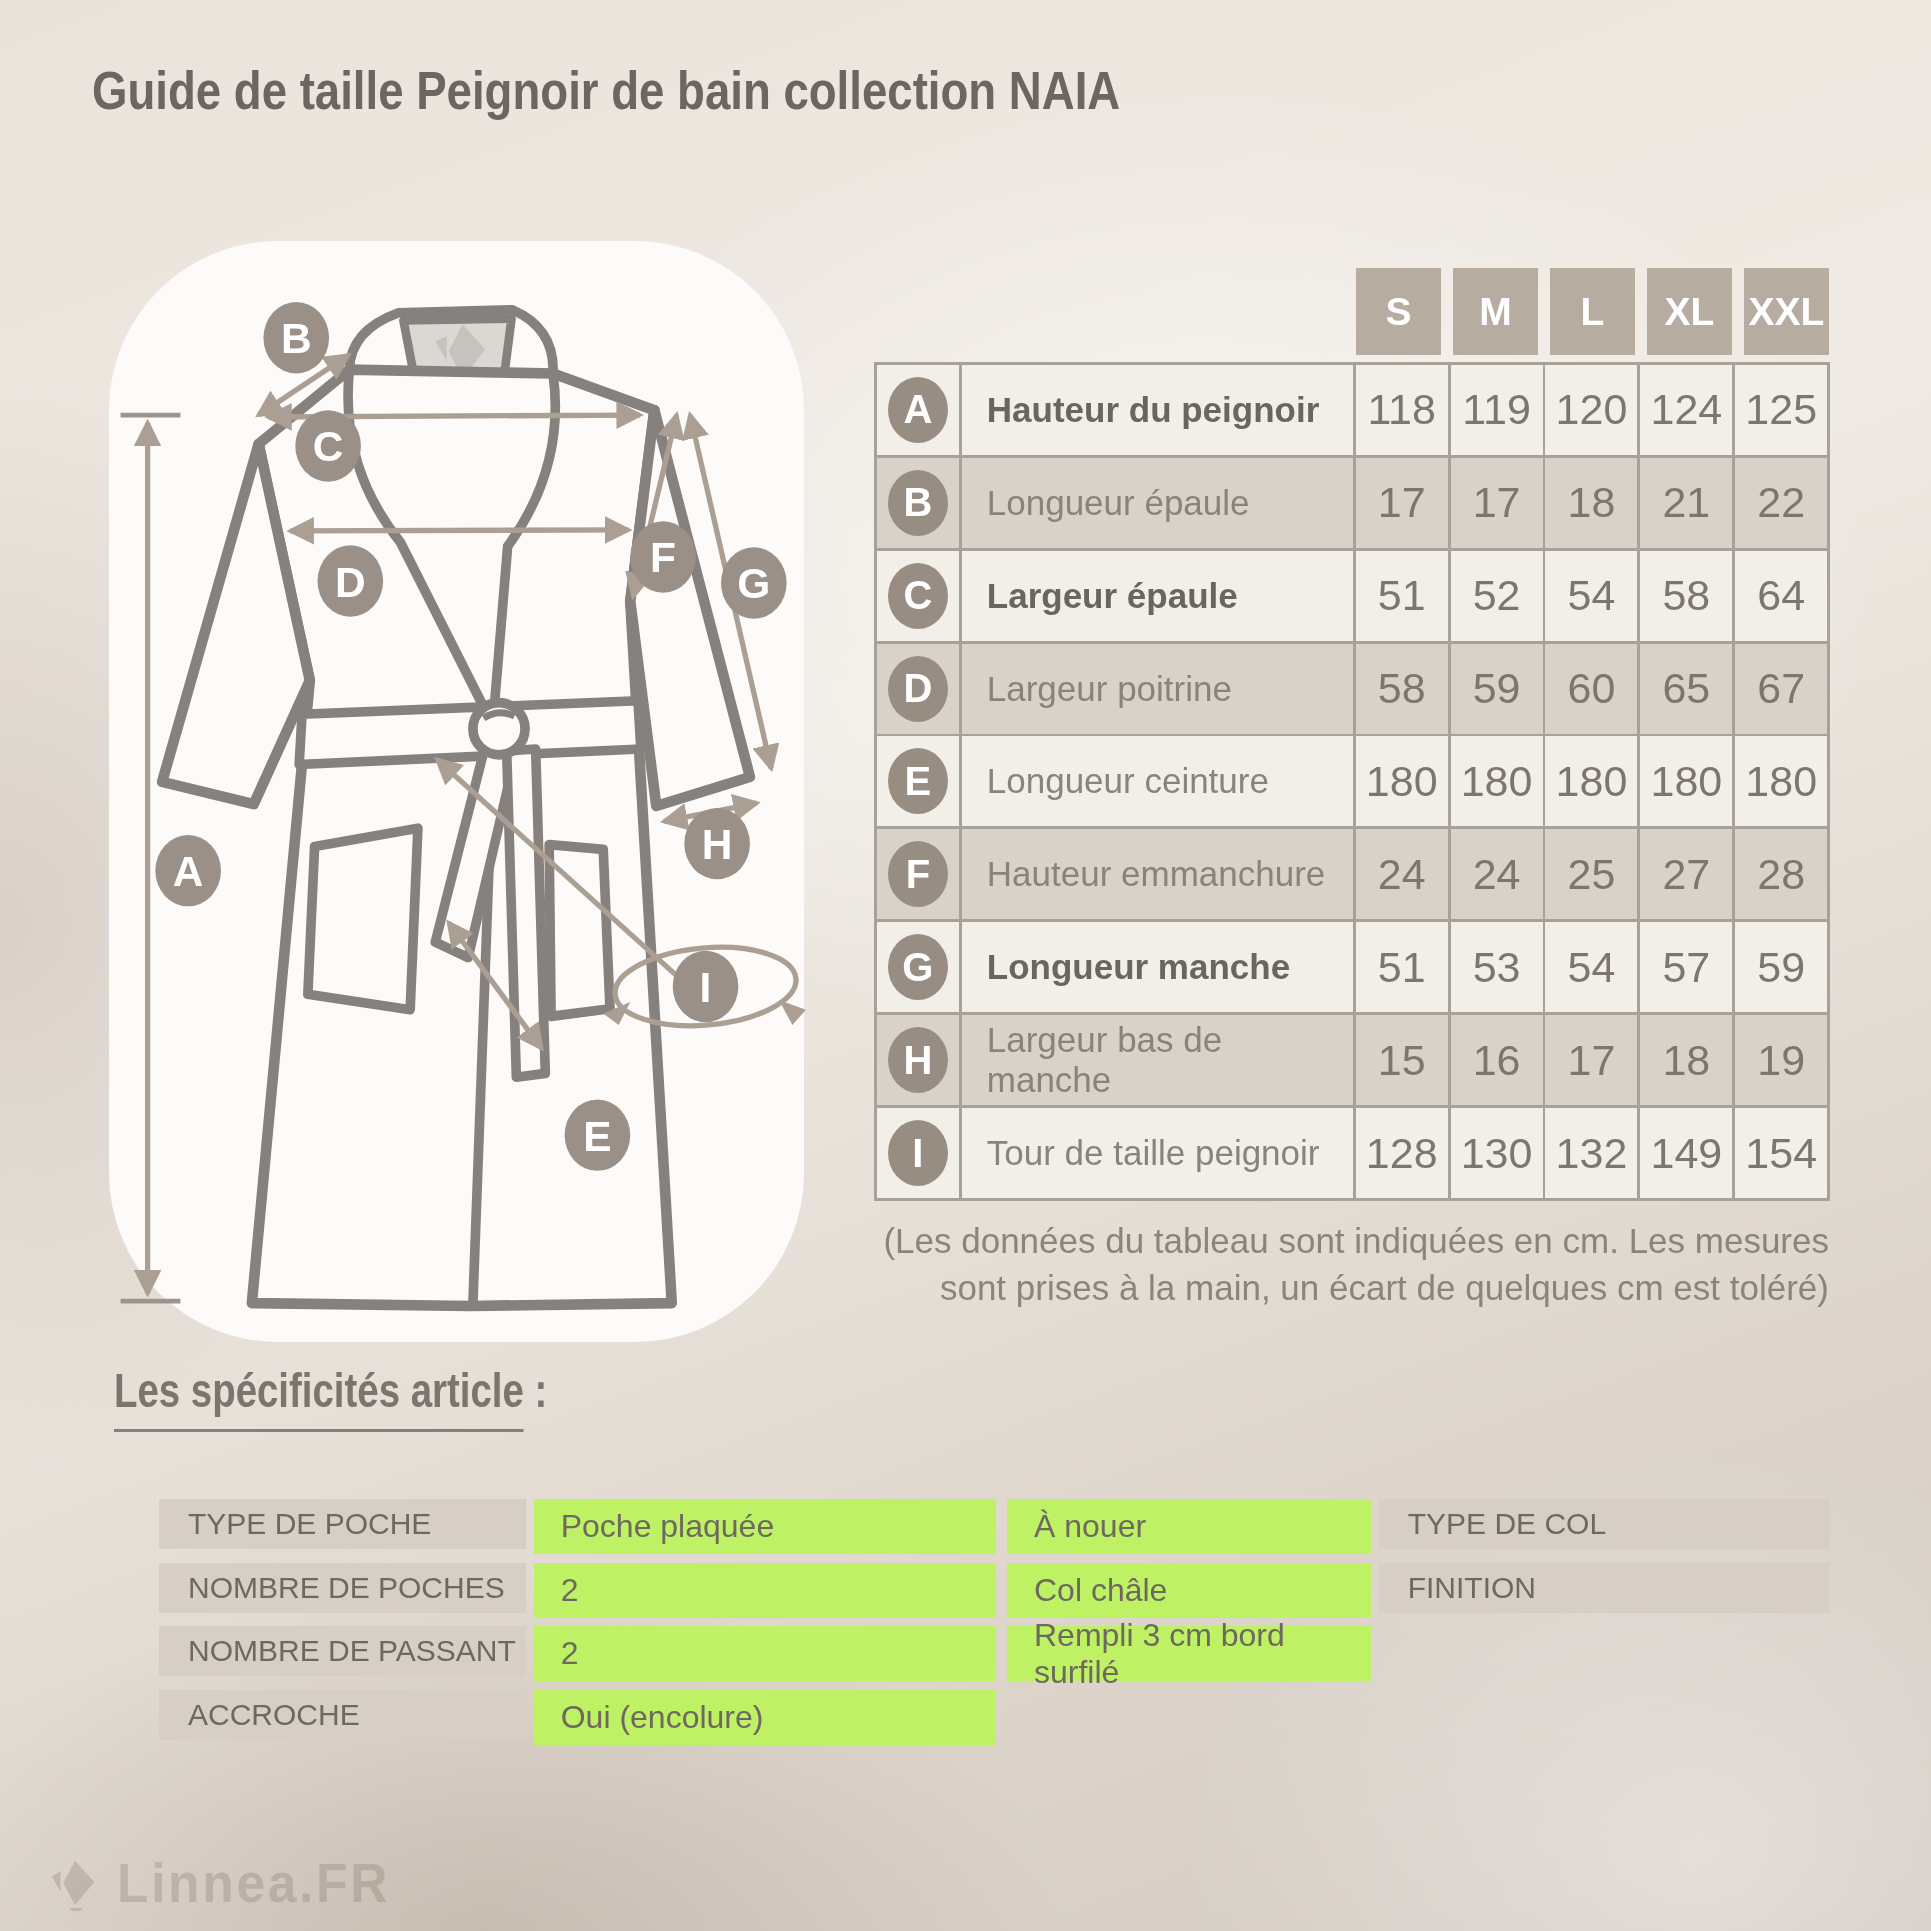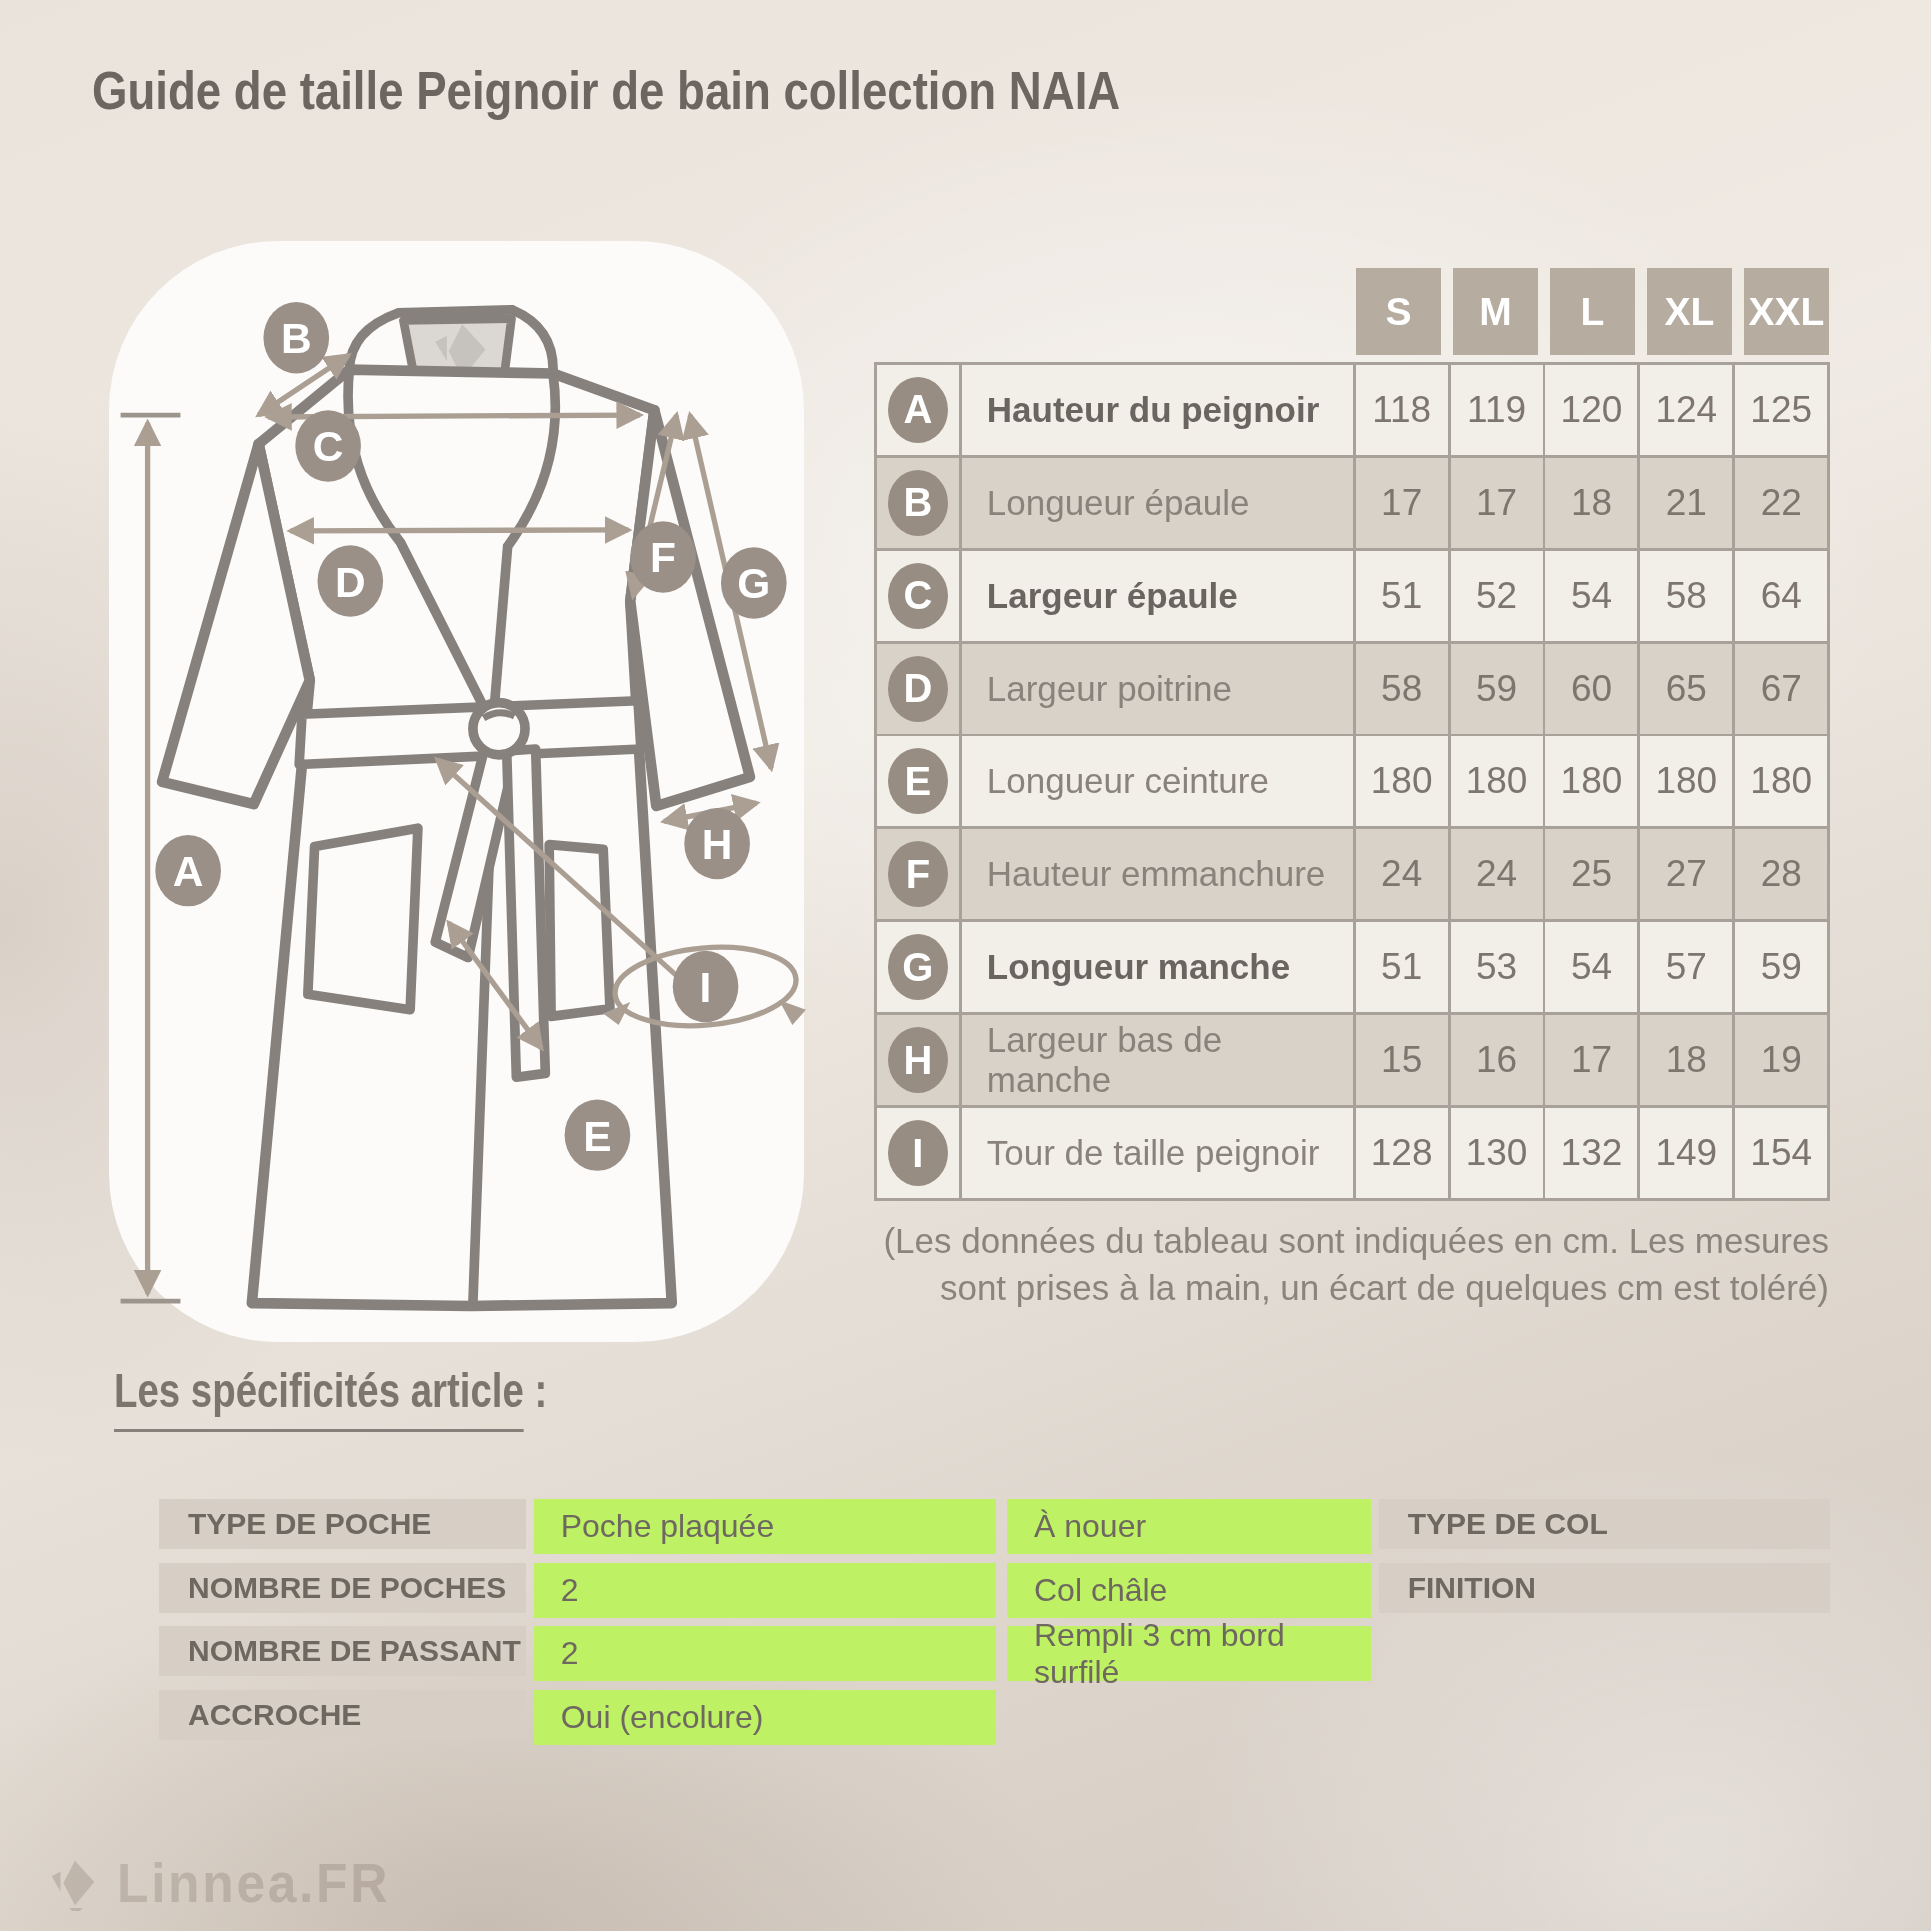--- a/index.html
+++ b/index.html
@@ -41,37 +41,37 @@
   .size-table .c{display:flex;align-items:center;}
   .size-table .light{background:#f2efe9;}
   .size-table .dark{background:#d9d2c9;}
   .size-table .letter{justify-content:center;}
   .badge{
     width:60px;height:66px;border-radius:50%;background:#978d83;color:#fff;
     font-size:40px;font-weight:bold;display:flex;align-items:center;justify-content:center;
   }
   .size-table .lbl{padding-left:25px;font-size:35px;color:#8a837b;}
   .size-table .lbl.boldlbl{font-weight:bold;color:#6b6560;}
-  .size-table .val{justify-content:center;font-size:37px;color:#7d766e;}
+  .size-table .val{justify-content:center;font-size:43px;color:#7d766e;}
   .table-note{
     position:absolute;right:102px;top:1218px;text-align:right;
     font-size:35px;color:#8b847c;line-height:1.33;
   }
   
   .specs-heading{
     position:absolute;left:114px;top:1363px;margin:0;font-size:48px;font-weight:bold;
     color:#7c756e;transform:scaleX(.80);transform-origin:left top;white-space:nowrap;
   }
   .specs-heading .u{border-bottom:3.9px solid #87807a;padding-bottom:11.6px;}
   .spec-table{position:absolute;display:grid;row-gap:8.7px;column-gap:7.7px;}
   .spec-table.left-t{left:159px;top:1499px;grid-template-columns:367px 462px;}
   .spec-table.right-t{left:1007px;top:1499px;grid-template-columns:364px 451px;}
   .spec-table .sl{
     height:50px;background:#d7cfc6;display:flex;align-items:center;padding-left:29px;
-    font-size:30px;font-weight:bold;color:#6e6861;box-sizing:border-box;
+    font-size:30px;font-weight:normal;color:#6e6861;box-sizing:border-box;
   }
   .spec-table .sv{
     height:55px;background:#bef264;display:flex;align-items:center;padding-left:27px;
     font-size:32px;color:#6e6861;box-sizing:border-box;
   }
   
   .watermark{
     position:absolute;left:46px;top:1850px;display:flex;align-items:center;gap:15.4px;
     color:rgba(125,110,100,.28);
   }

